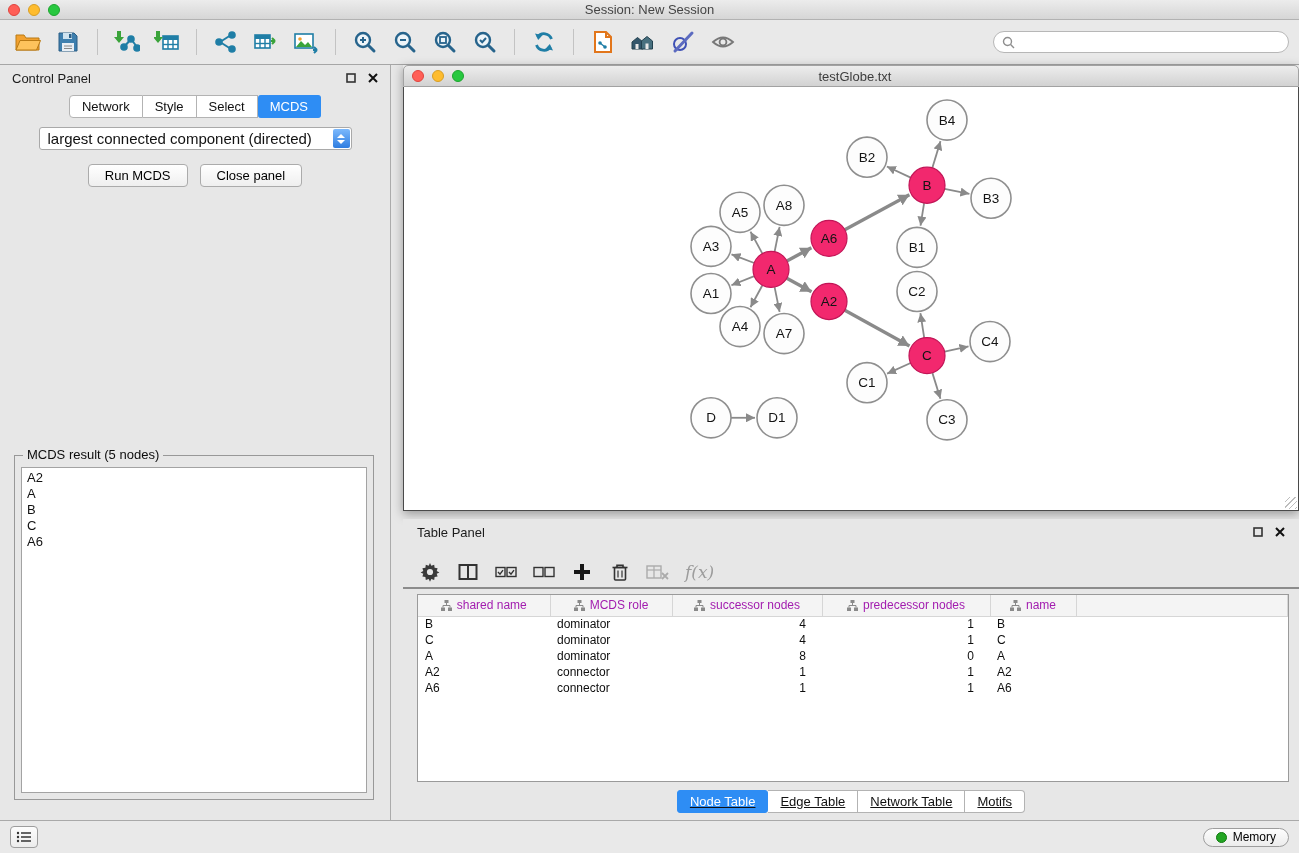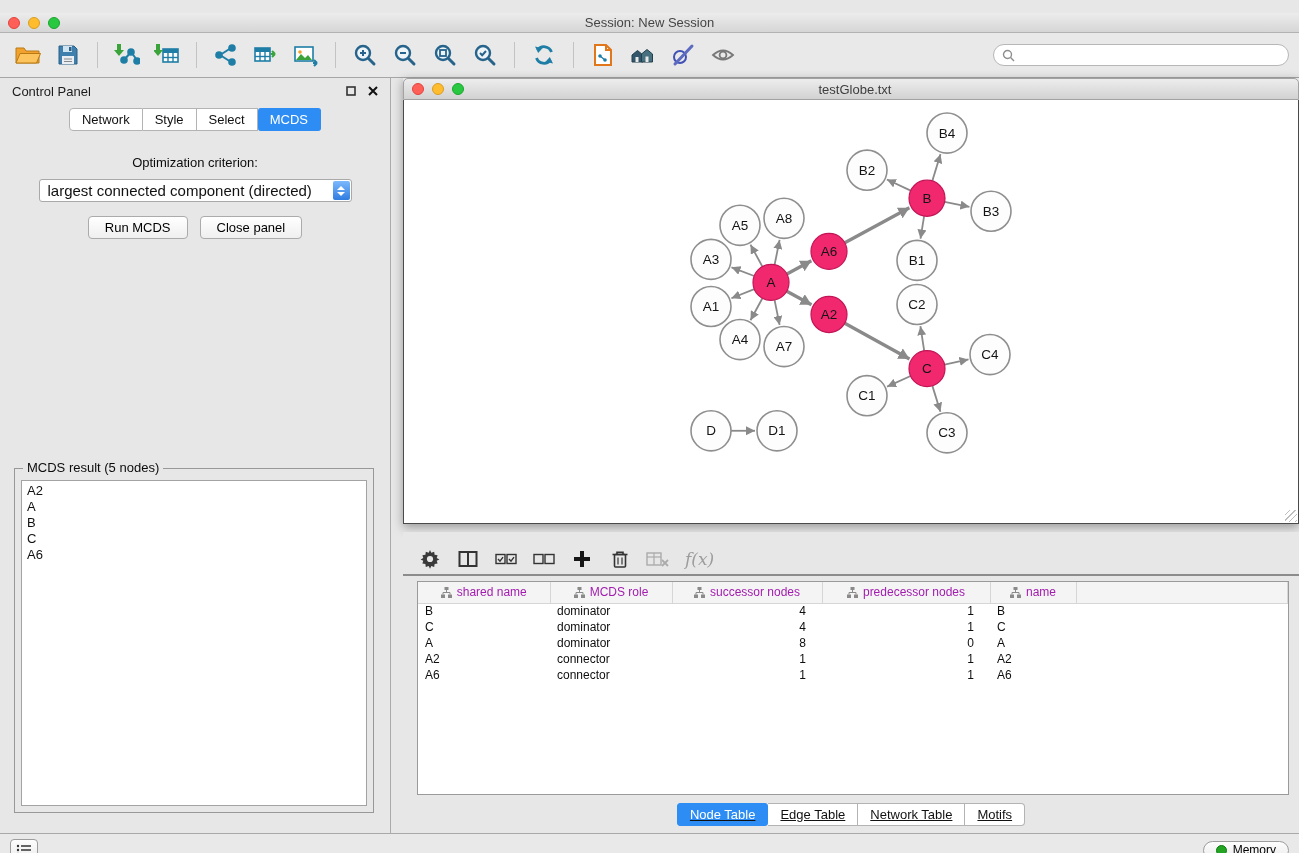--- a/index.html
+++ b/index.html
@@ -1,20 +1,20 @@
 <!DOCTYPE html>
 <html style="--accent-blue: #2E8DF4; --mcds-pink: #F2286E; --edge-gray: #8A8A8A; --status-green: #23A523;"><head>
 <meta charset="utf-8">
 <style>
   * { margin:0; padding:0; box-sizing:border-box; }
   html,body { width:1299px; height:853px; }
   body { font-family:"Liberation Sans", sans-serif; background:#e7e7e7; position:relative; overflow:hidden; color:#111; }
 
   
-  .titlebar { height:20px; background:linear-gradient(#ececec,#d6d6d6); border-bottom:1px solid #b2b2b2; display:flex; align-items:center; position:relative;margin-top:13px; }
+  .titlebar { height:20px; background:linear-gradient(#ececec,#d6d6d6); border-bottom:1px solid #b2b2b2; display:flex; align-items:center; position:relative; }
   .traffic { display:flex; gap:8px; margin-left:8px; z-index:2; }
   .tl { width:12px; height:12px; border-radius:50%; display:inline-block; }
   .tl.red { background:#ff5f57; border:1px solid #e0443e; }
   .tl.yellow { background:#febc2e; border:1px solid #d89e24; }
   .tl.green { background:#28c840; border:1px solid #1da52f; }
   .titlebar-title { position:absolute; left:0; right:0; text-align:center; font-size:13px; color:#454545; }
 
   
   .toolbar { height:45px; background:#e9e9e9; border-bottom:1px solid #a6a6a6; display:flex; align-items:center; padding:0 10px; gap:4px; }
   .tb-btn { width:36px; height:36px; border:none; background:transparent; display:flex; align-items:center; justify-content:center; cursor:pointer; }
@@ -265,21 +265,20 @@
       </span>
     </div>
     <div class="cp-tabs-wrap">
       <div class="tabs-row" id="cp-tabs">
           <div class="tab">Network</div>
           <div class="tab">Style</div>
           <div class="tab">Select</div>
           <div class="tab active">MCDS</div>
         </div>
     </div>
-    <div class="opt-label">Optimization criterion:</div>
     <div class="dropdown">
       <span>largest connected component (directed)</span>
       <span class="stepper">
         <span class="tri-up"></span>
           <span class="tri-down"></span>
       </span>
     </div>
     <div class="btn-row">
       <button class="push-btn">Run MCDS</button>
       <button class="push-btn">Close panel</button>
@@ -419,20 +418,35 @@
             <g>
               <circle cx="373" cy="330" r="20" class="node"></circle>
               <text x="373" y="334.5" class="node-label">D1</text>
             </g>
           </svg>
         <div class="resize-grip"></div>
       </div>
     </div>
 
     <div class="table-panel">
+      <div class="tp-header">
+        <span>Table Panel</span>
+        <span class="win-controls">
+          <button class="win-btn">
+            <svg width="10" height="10" viewBox="0 0 10 10">
+                <rect x="1" y="1" width="8" height="8" fill="none" stroke="#333" stroke-width="1.6"></rect>
+              </svg>
+          </button>
+          <button class="win-btn">
+            <svg width="10" height="10" viewBox="0 0 10 10">
+                <path d="M1 1 L9 9 M9 1 L1 9" stroke="#111" stroke-width="2"></path>
+              </svg>
+          </button>
+        </span>
+      </div>
       <div class="tp-toolbar">
         <button class="tp-btn">
           <svg width="20" height="20" viewBox="0 0 20 20">
             <path fill="#3a3a3a" d="M10 1 l1.3 2.7 2.9 -0.9 0.4 3 3 0.4 -0.9 2.9 2.7 1.3 -2.7 1.3 0.9 2.9 -3 0.4 -0.4 3 -2.9 -0.9 -1.3 2.7 -1.3 -2.7 -2.9 0.9 -0.4 -3 -3 -0.4 0.9 -2.9 -2.7 -1.3 2.7 -1.3 -0.9 -2.9 3 -0.4 0.4 -3 2.9 0.9 z"></path>
             <circle cx="10" cy="10" r="3.1" fill="#e7e7e7"></circle>
           </svg>
         </button>
         <button class="tp-btn">
           <svg width="20" height="20" viewBox="0 0 20 20">
             <rect x="1.5" y="3" width="17" height="14" fill="none" stroke="#333" stroke-width="2"></rect>

